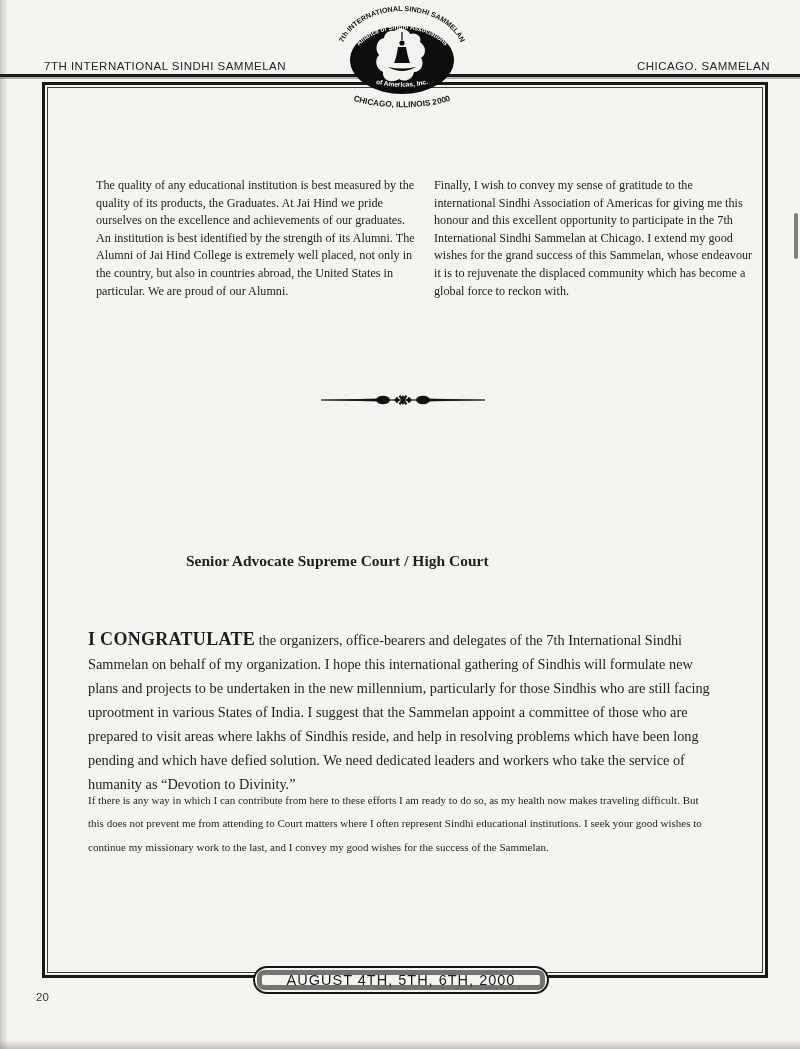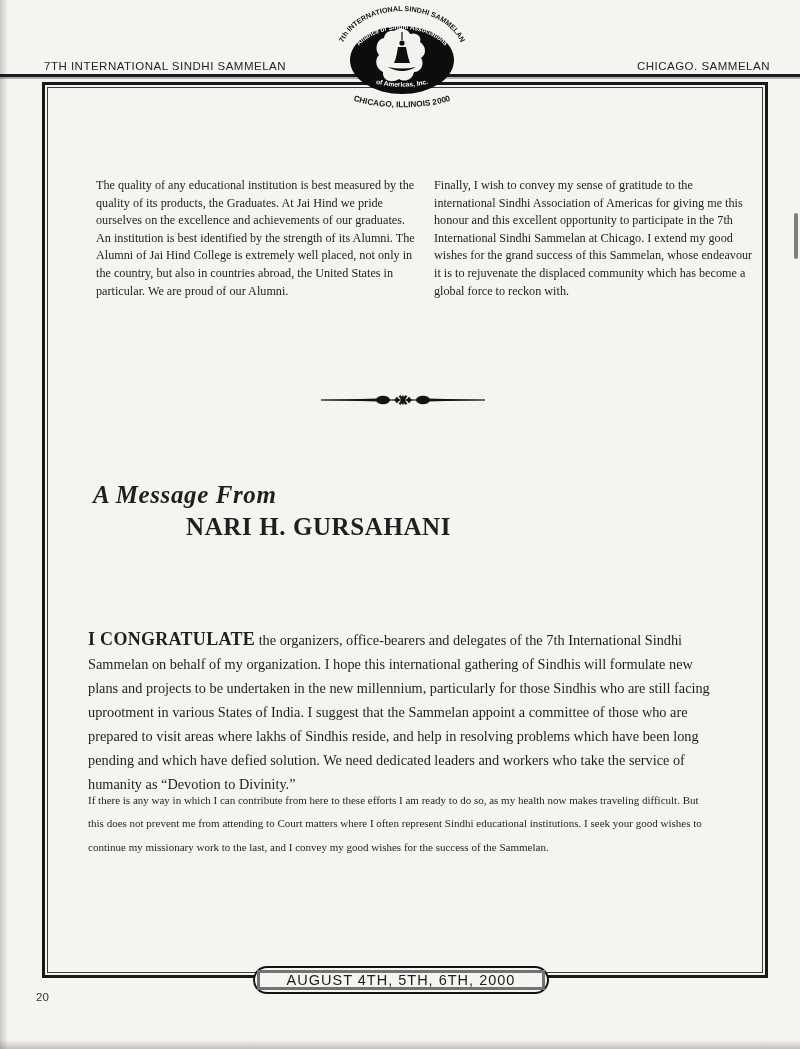--- a/index.html
+++ b/index.html
@@ -54,21 +54,21 @@
   
   .para1 { position:absolute; left:88px; top:627px; width:622px; font-size:14.3px;
     line-height:24px; color:#1e1e1e; z-index:4; }
   .para1-lead { font-size:18px; font-weight:bold; letter-spacing:0.3px; }
   .para2 { position:absolute; left:88px; top:789px; width:622px; font-size:11px;
     line-height:23.4px; color:#1e1e1e; z-index:4; }
 
   
   .pill { position:absolute; left:253px; top:966px; width:296px; height:28px; z-index:5;
     background:#f6f4f1; border:2px solid #141414; border-radius:16px; box-sizing:border-box; padding:2px; }
-  .pill-inner { height:100%; border:3px solid #737373; border-radius:0; box-sizing:border-box;
+  .pill-inner { height:100%; border:5px solid #737373; border-radius:7px; box-sizing:border-box;
     display:flex; align-items:center; justify-content:center;
     font-family:"Liberation Sans", sans-serif; font-size:14.5px; letter-spacing:1px; color:#1c1c1c; }
   .page-number { position:absolute; left:36px; top:991px;
     font-family:"Liberation Sans", sans-serif; font-size:11.5px; color:#333; z-index:4; }
 </style>
 </head>
 <body>
 
 <div class="page">
 
@@ -120,22 +120,21 @@
     <polygon points="0,9 58,7.4 58,10.6" fill="#141414"></polygon>
     <polygon points="164,9 106,7.4 106,10.6" fill="#141414"></polygon>
     <ellipse cx="62" cy="9" rx="7" ry="4.2" fill="#141414"></ellipse>
     <ellipse cx="102" cy="9" rx="7" ry="4.2" fill="#141414"></ellipse>
     <polygon points="73,9 76,5.8 79,9 76,12.2" fill="#141414"></polygon>
     <polygon points="85,9 88,5.8 91,9 88,12.2" fill="#141414"></polygon>
     <path d="M 78.5,4.8 L 85.5,13.2 M 85.5,4.8 L 78.5,13.2" stroke="#141414" stroke-width="2.2"></path>
     <polygon points="82,3.6 84.4,9 82,14.4 79.6,9" fill="#141414"></polygon>
   </svg>
 
-  <div class="msg-heading">A Message From</div>
-  <div class="msg-name">NARI H. GURSAHANI</div>
+  <div class="msg-title1">Senior Advocate Supreme Court / High Court</div>
 
   <div class="para1">
     <span class="para1-lead">I CONGRATULATE</span><span> the organizers, office-bearers and delegates of the 7th International Sindhi Sammelan on behalf of my organization. I hope this international gathering of Sindhis will formulate new plans and projects to be undertaken in the new millennium, particularly for those Sindhis who are still facing uprootment in various States of India.  I suggest that the Sammelan appoint a committee of those who are prepared to visit areas where lakhs of Sindhis reside, and help in resolving problems which have been long pending and which have defied solution. We need dedicated leaders and workers who take the service of humanity as “Devotion to Divinity.”</span>
   </div>
   <div class="para2">If there is any way in which I can contribute from here to these efforts I am ready to do so, as my health now makes traveling difficult. But this does not prevent me from attending to Court matters where I often represent Sindhi educational institutions. I seek your good wishes to continue my missionary work to the last, and I convey my good wishes for the success of the Sammelan.</div>
 
   <div class="pill">
     <div class="pill-inner">AUGUST 4TH, 5TH, 6TH, 2000</div>
   </div>
   <div class="page-number">20</div>

